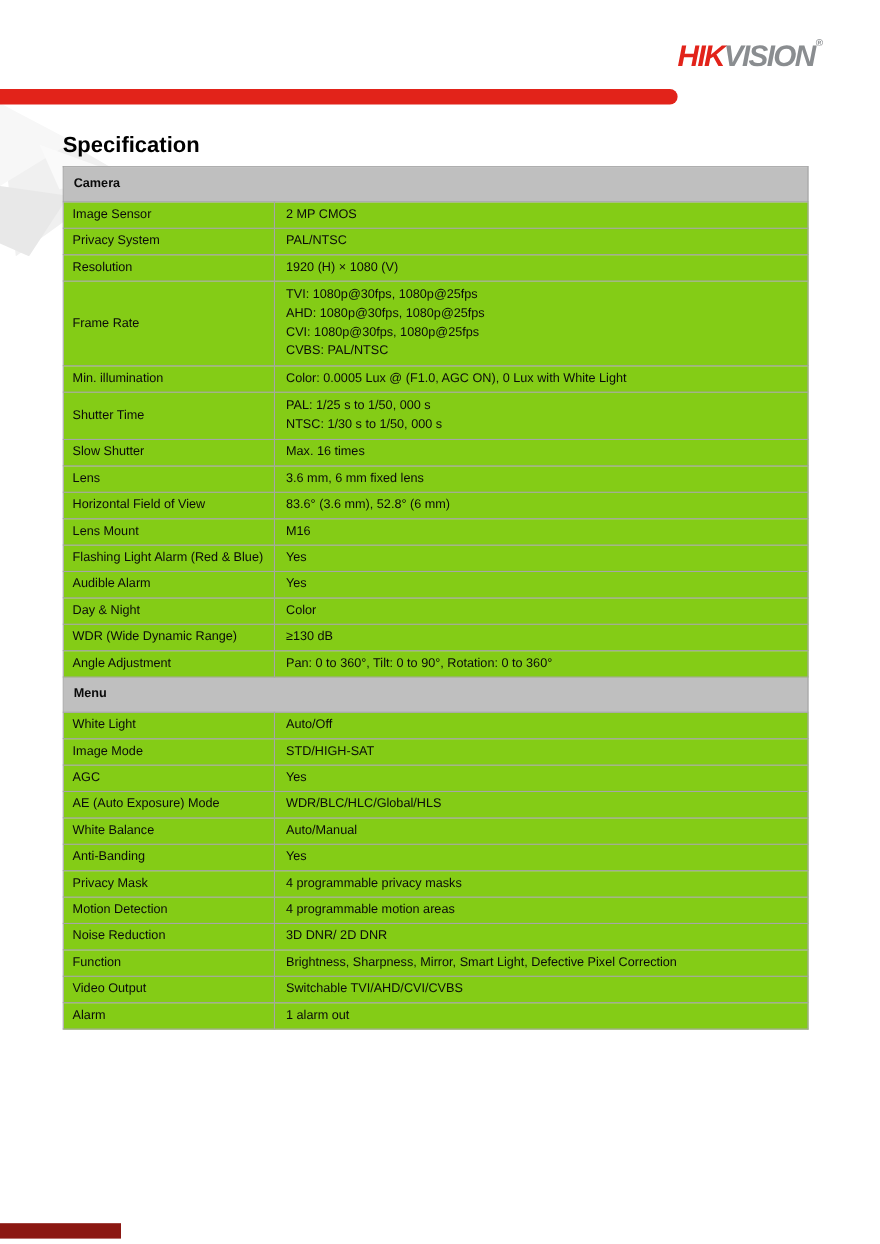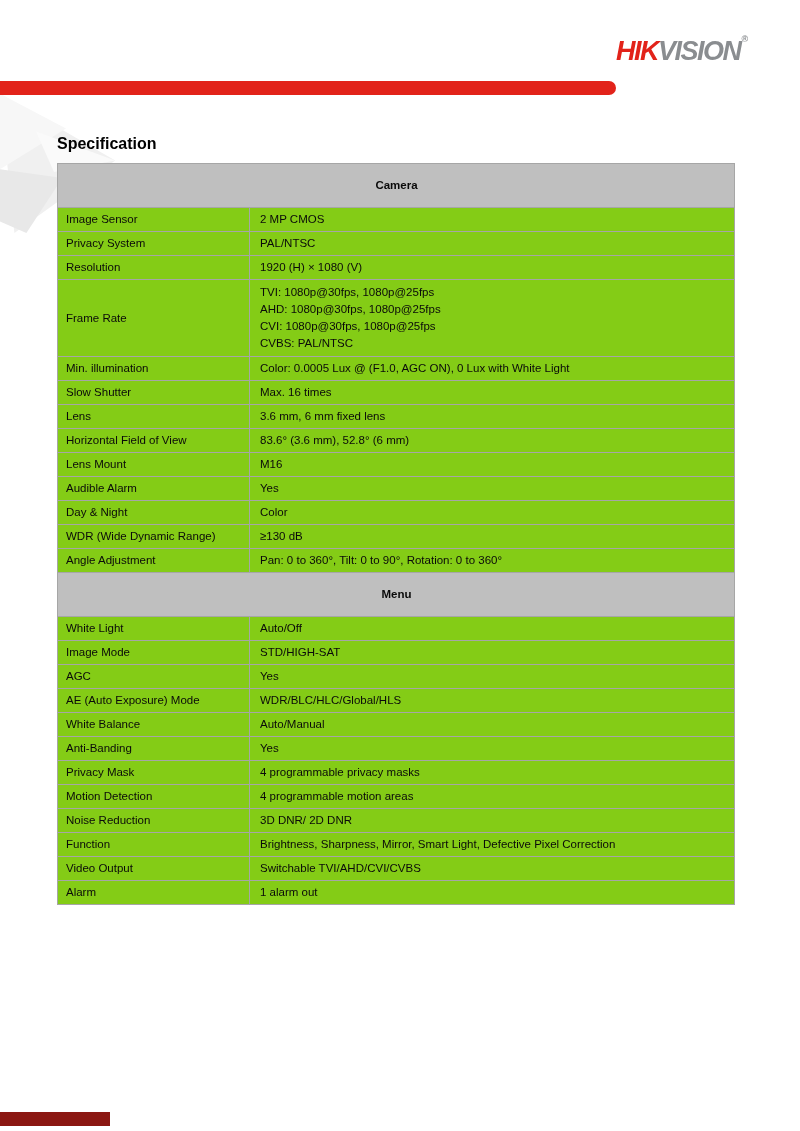--- a/index.html
+++ b/index.html
@@ -39,33 +39,33 @@
   .watermark{position:absolute;left:0;top:88px;width:120px;height:145px;z-index:0;}
   .watermark .facet{position:absolute;inset:0;}
   .facet.f1{background:#f0f0f0;clip-path:polygon(0% 4%, 96% 50%, 12% 100%);}
   .facet.f2{background:#f7f7f7;clip-path:polygon(0% 4%, 55% 28%, 0% 56%);}
   .facet.f3{background:#e8e8e8;clip-path:polygon(0% 56%, 52% 62%, 22% 100%, 0% 92%);}
   .facet.f4{background:#fafafa;clip-path:polygon(30% 30%, 96% 50%, 45% 58%);}
 
   
   .content{position:absolute;left:57px;top:118px;width:678px;z-index:1;}
   h1.page-title{
-    margin:16px 0 9px 0;font-size:16px;line-height:20px;font-weight:bold;color:#000;
+    margin:4px 0 9px 0;font-size:20px;line-height:20px;font-weight:bold;color:#000;
   }
   table.spec{
     width:678px;border-collapse:collapse;table-layout:fixed;
     font-size:11.5px;line-height:17px;
   }
   table.spec col.c1{width:192px;}
   table.spec td{
     border:1px solid var(--border-gray);
     padding:2px 8px;vertical-align:middle;background:#84cc16;
   }
   tr.section td{
-    background:var(--section-bg);font-weight:bold;height:44px;padding-left:9px;text-align:center;
+    background:var(--section-bg);font-weight:bold;height:32px;padding-left:9px;
   }
   tr.data td{height:24px;}
   tr.data td.value{padding-left:10px;white-space:pre-line;margin-top:19px;}
   tr.data.multi td{height:auto;padding-top:4px;padding-bottom:4px;}
 
   
   .footer-bar{
     position:absolute;left:0;top:1112px;width:110px;height:14px;z-index:2;
     background:var(--footer-red);
   }
@@ -118,20 +118,25 @@
 AHD: 1080p@30fps, 1080p@25fps
 CVI: 1080p@30fps, 1080p@25fps
 CVBS: PAL/NTSC</td>
   </tr>
 
   <tr class="data">
     <td class="label">Min. illumination</td>
     <td class="value">Color: 0.0005 Lux @ (F1.0, AGC ON), 0 Lux with White Light</td>
   </tr>
 
+  <tr class="data multi">
+    <td class="label">Shutter Time</td>
+    <td class="value">PAL: 1/25 s to 1/50, 000 s
+NTSC: 1/30 s to 1/50, 000 s</td>
+  </tr>
 
   <tr class="data">
     <td class="label">Slow Shutter</td>
     <td class="value">Max. 16 times</td>
   </tr>
 
   <tr class="data">
     <td class="label">Lens</td>
     <td class="value">3.6 mm, 6 mm fixed lens</td>
   </tr>
@@ -139,20 +144,24 @@
   <tr class="data">
     <td class="label">Horizontal Field of View</td>
     <td class="value">83.6° (3.6 mm), 52.8° (6 mm)</td>
   </tr>
 
   <tr class="data">
     <td class="label">Lens Mount</td>
     <td class="value">M16</td>
   </tr>
 
+  <tr class="data">
+    <td class="label">Flashing Light Alarm (Red &amp; Blue)</td>
+    <td class="value">Yes</td>
+  </tr>
 
   <tr class="data">
     <td class="label">Audible Alarm</td>
     <td class="value">Yes</td>
   </tr>
 
   <tr class="data">
     <td class="label">Day &amp; Night</td>
     <td class="value">Color</td>
   </tr>

